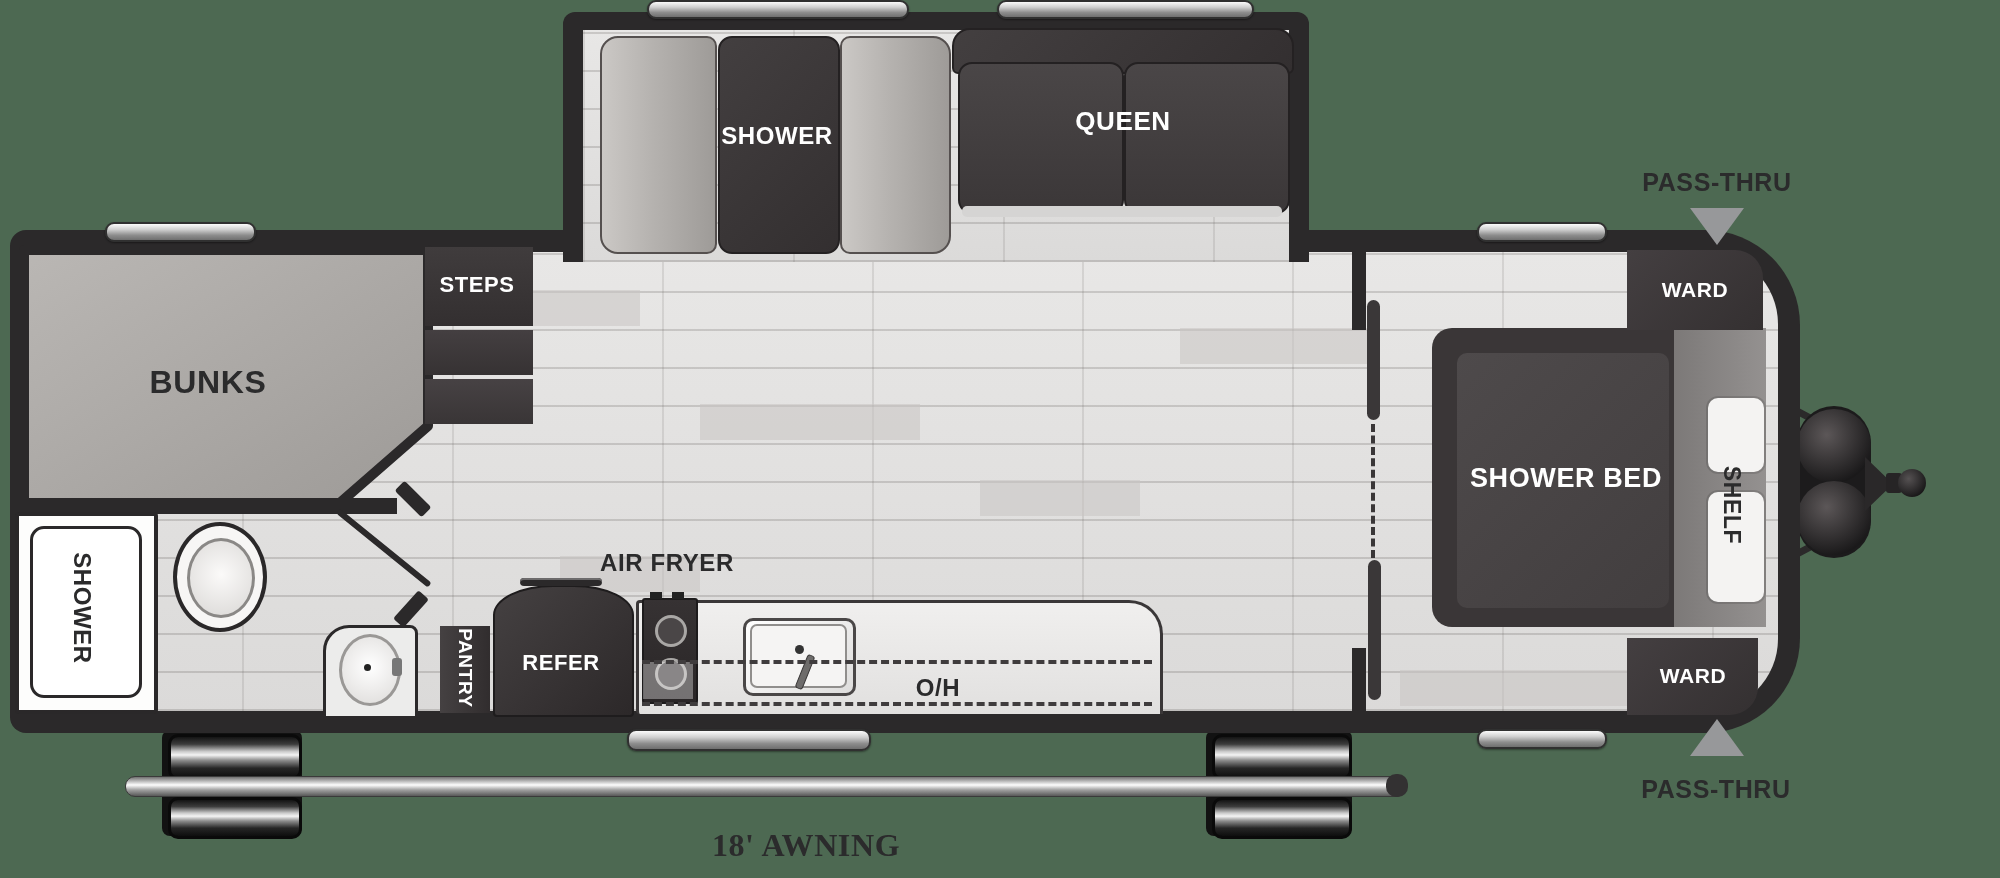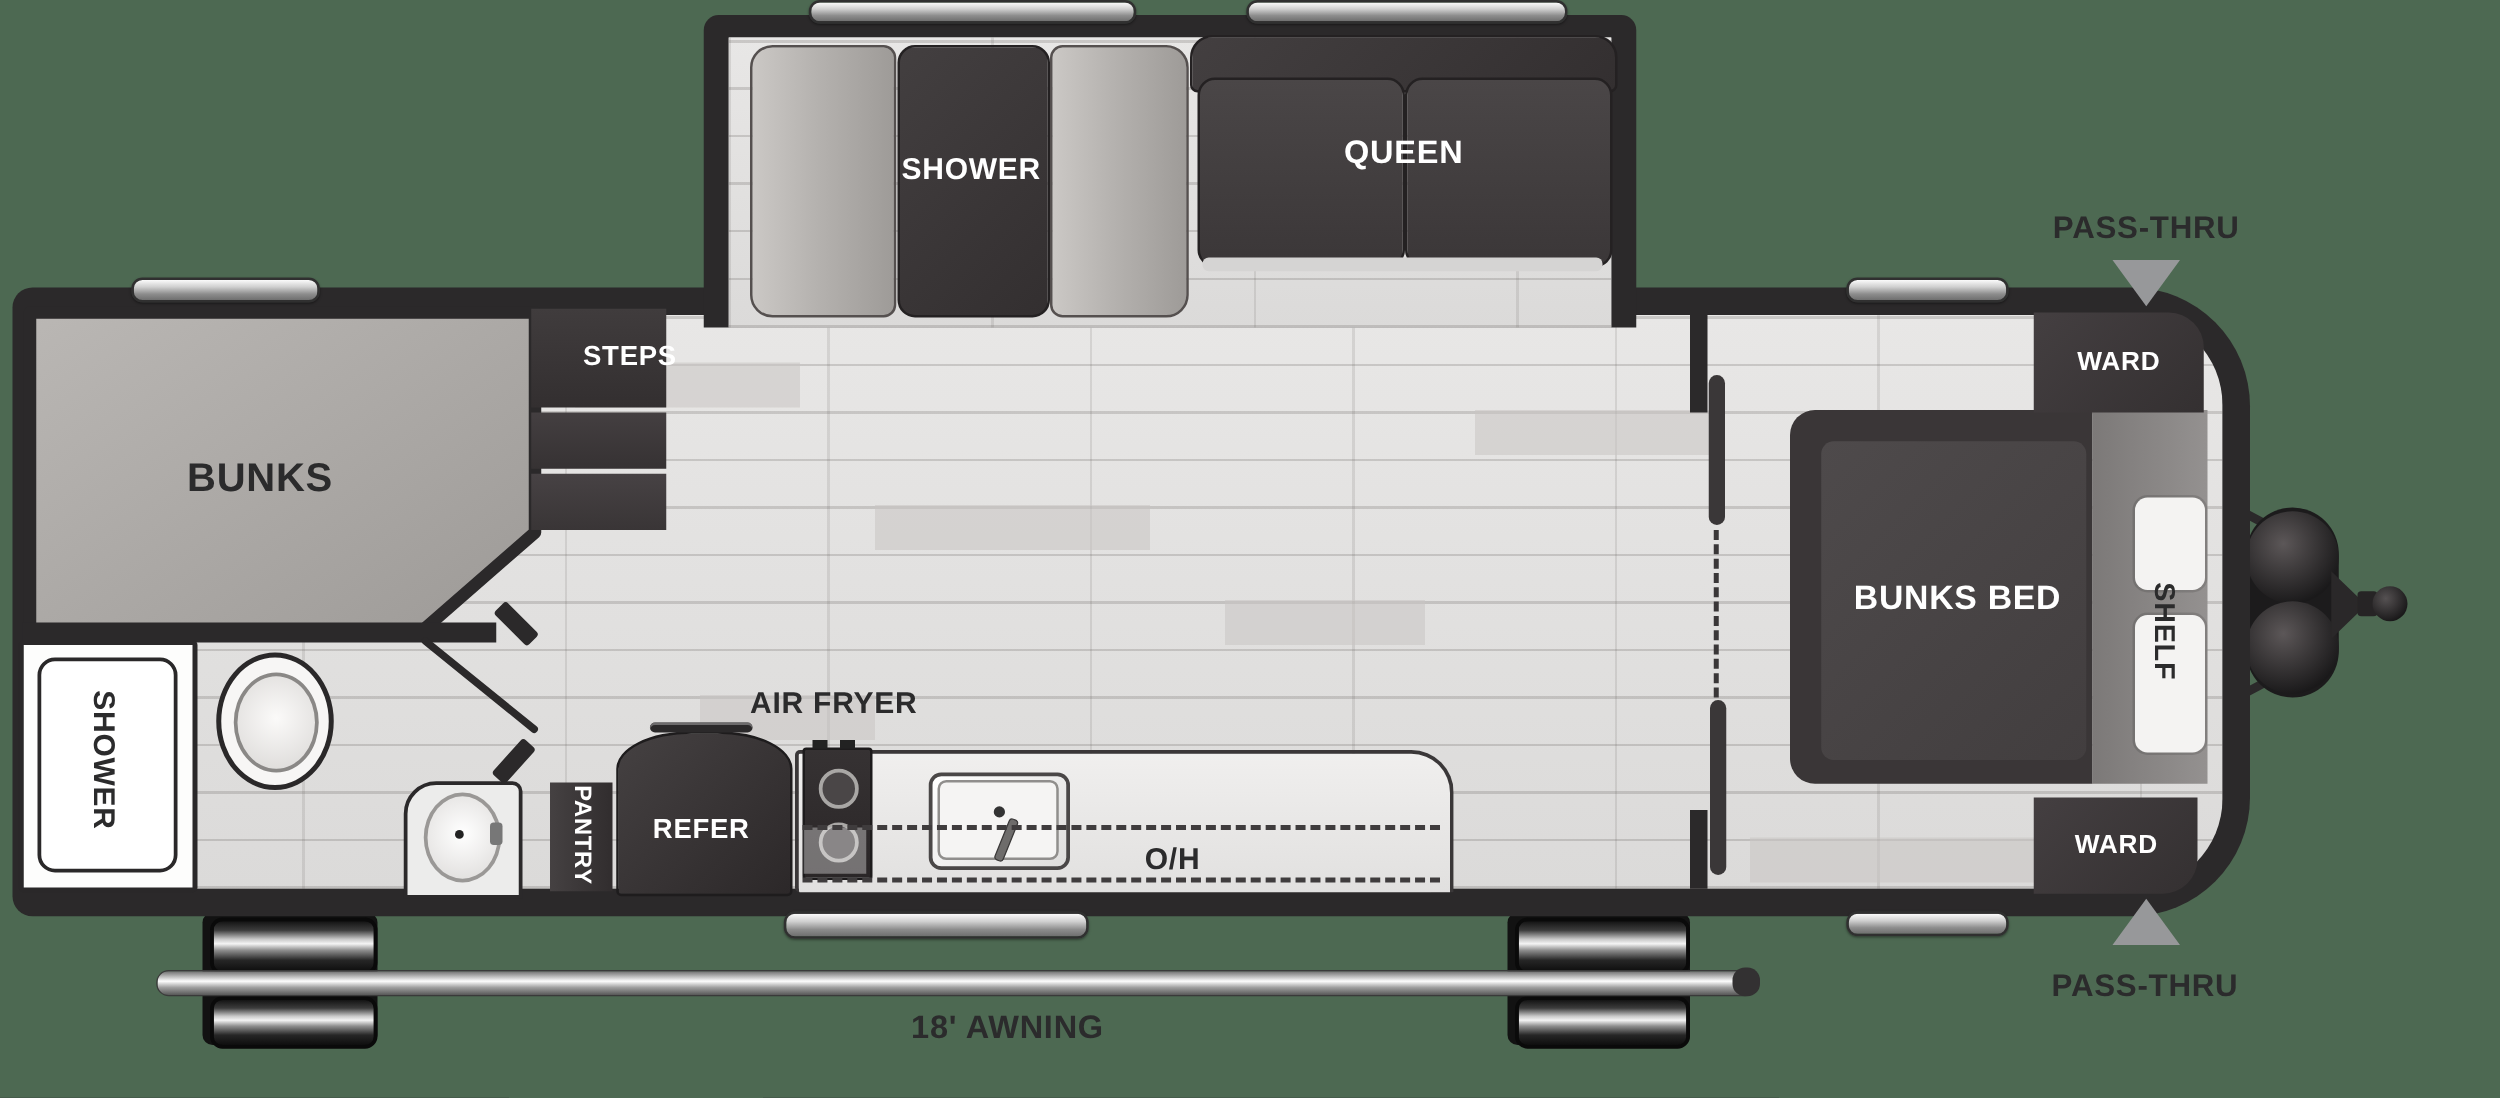--- a/index.html
+++ b/index.html
@@ -85,21 +85,21 @@
       </defs>
     <path d="M10,10 H414 V186 L320,268 H10 Z" fill="url(#bunksGrad)" stroke="#2b292a" stroke-width="10" stroke-linejoin="round"></path>
   </svg>
   <div class="abs lbl dark" style="left:128px;top:368px;width:160px;height:28px;font-size:32px;">BUNKS</div>
 
   <div class="abs" style="left:425px;top:247px;width:108px;height:177px;">
     <div style="position:absolute;left:0;top:0;width:108px;height:79px;background:linear-gradient(180deg,#403c3d,#332f30);"></div>
     <div style="position:absolute;left:0;top:83px;width:108px;height:45px;background:linear-gradient(180deg,#443f41,#363233);"></div>
     <div style="position:absolute;left:0;top:132px;width:108px;height:45px;background:linear-gradient(180deg,#474244,#393536);"></div>
   </div>
-  <div class="abs lbl white" style="left:454px;top:272px;width:100px;height:26px;font-size:22px;">STEPS</div>
+  <div class="abs lbl white" style="left:427px;top:272px;width:100px;height:26px;font-size:22px;">STEPS</div>
 
   <div class="abs wall" style="left:18px;top:498px;width:379px;height:16px;"></div>
   <div class="abs wall" style="left:394px;top:492px;width:38px;height:14px;border-radius:3px;transform:rotate(45deg);"></div>
   <div class="abs" style="left:338px;top:508px;width:118px;height:6px;background:#2b292a;border-radius:3px;transform:rotate(39deg);transform-origin:left center;"></div>
   <div class="abs wall" style="left:392px;top:602px;width:38px;height:14px;border-radius:3px;transform:rotate(-48deg);"></div>
 
   <div class="abs" style="left:15px;top:512px;width:135px;height:194px;background:#fdfdfc;border:4px solid #2a2829;border-radius:4px;"></div>
   <div class="abs" style="left:30px;top:526px;width:106px;height:166px;background:#ffffff;border:3px solid #2a2829;border-radius:14px;"></div>
   <div class="abs lbl dark" style="left:-18px;top:593px;width:200px;height:30px;font-size:24px;transform:rotate(90deg);">SHOWER</div>
 
@@ -139,30 +139,30 @@
 
   <div class="abs wall" style="left:1352px;top:252px;width:14px;height:78px;"></div>
   <div class="abs doorbar" style="left:1367px;top:300px;width:13px;height:120px;"></div>
   <div class="abs" style="left:1371px;top:424px;width:0;height:134px;border-left:4px dashed #3a3738;"></div>
   <div class="abs doorbar" style="left:1368px;top:560px;width:13px;height:140px;"></div>
   <div class="abs wall" style="left:1352px;top:648px;width:14px;height:63px;"></div>
 
   <div class="abs" style="left:1432px;top:328px;width:242px;height:299px;background:#3a3637;border-radius:20px 0 0 20px;"></div>
   <div class="abs" style="left:1674px;top:328px;width:92px;height:299px;background:linear-gradient(90deg,#7c7978,#949190);"></div>
   <div class="abs" style="left:1457px;top:353px;width:212px;height:255px;background:linear-gradient(135deg,#4e4a4b,#423e3f);border-radius:10px;"></div>
-  <div class="abs lbl white" style="left:1466px;top:463px;width:200px;height:30px;font-size:27px;">BUNKS BED</div>
+  <div class="abs lbl white" style="left:1466px;top:463px;width:200px;height:30px;font-size:27px;">SHOWER BED</div>
   <div class="abs shelfbox" style="left:1708px;top:398px;width:56px;height:74px;"></div>
   <div class="abs shelfbox" style="left:1708px;top:492px;width:56px;height:110px;"></div>
   <div class="abs lbl dark" style="left:1652px;top:492px;width:160px;height:26px;font-size:23px;transform:rotate(90deg);">SHELF</div>
 
   <div class="abs" style="left:1627px;top:250px;width:136px;height:80px;background:linear-gradient(135deg,#443f41,#343031);border-radius:0 28px 0 0;"></div>
   <div class="abs lbl white" style="left:1635px;top:277px;width:120px;height:26px;font-size:21px;">WARD</div>
   <div class="abs" style="left:1627px;top:638px;width:131px;height:77px;background:linear-gradient(135deg,#443f41,#343031);border-radius:0 0 28px 0;"></div>
   <div class="abs lbl white" style="left:1633px;top:663px;width:120px;height:26px;font-size:21px;">WARD</div>
 
   <div class="abs lbl dark" style="left:1627px;top:168px;width:180px;height:28px;font-size:25px;">PASS-THRU</div>
   <div class="abs tri-down" style="left:1690px;top:208px;"></div>
   <div class="abs tri-up" style="left:1690px;top:719px;"></div>
   <div class="abs lbl dark" style="left:1626px;top:775px;width:180px;height:28px;font-size:25px;">PASS-THRU</div>
 
-  <div class="abs lbl dark" style="left:706px;top:806px;width:200px;height:30px;font-size:26px;">18' AWNING</div>
+  <div class="abs lbl dark" style="left:706px;top:830px;width:200px;height:30px;font-size:32px;font-family:Liberation Serif, serif;">18' AWNING</div>
 
 </div>
 
 </body></html>

